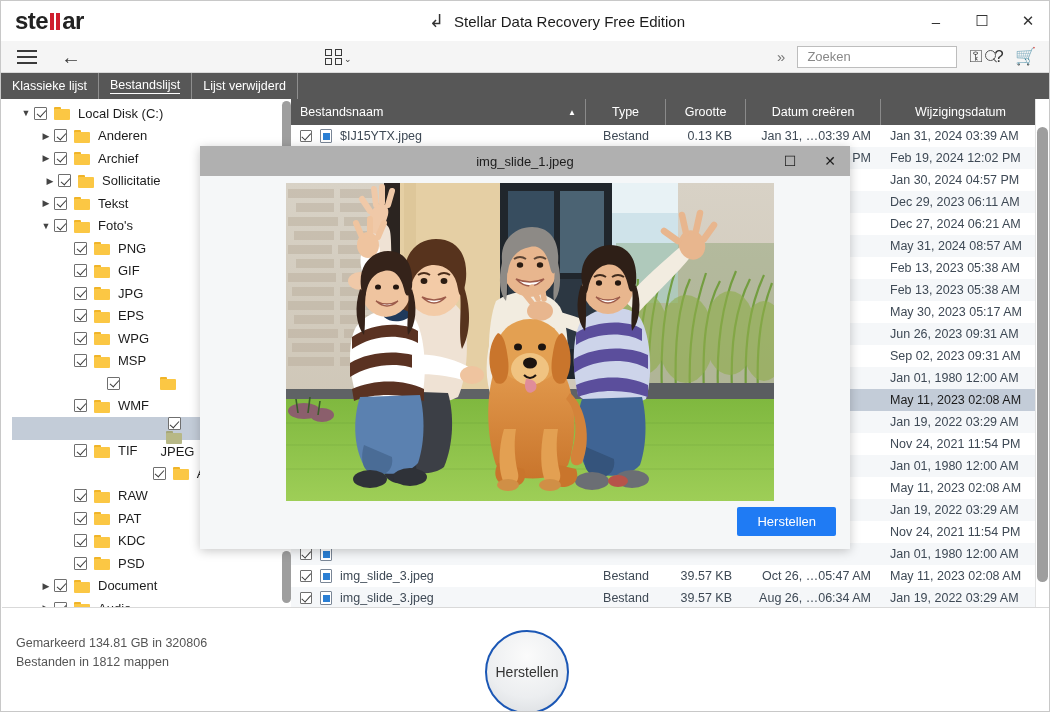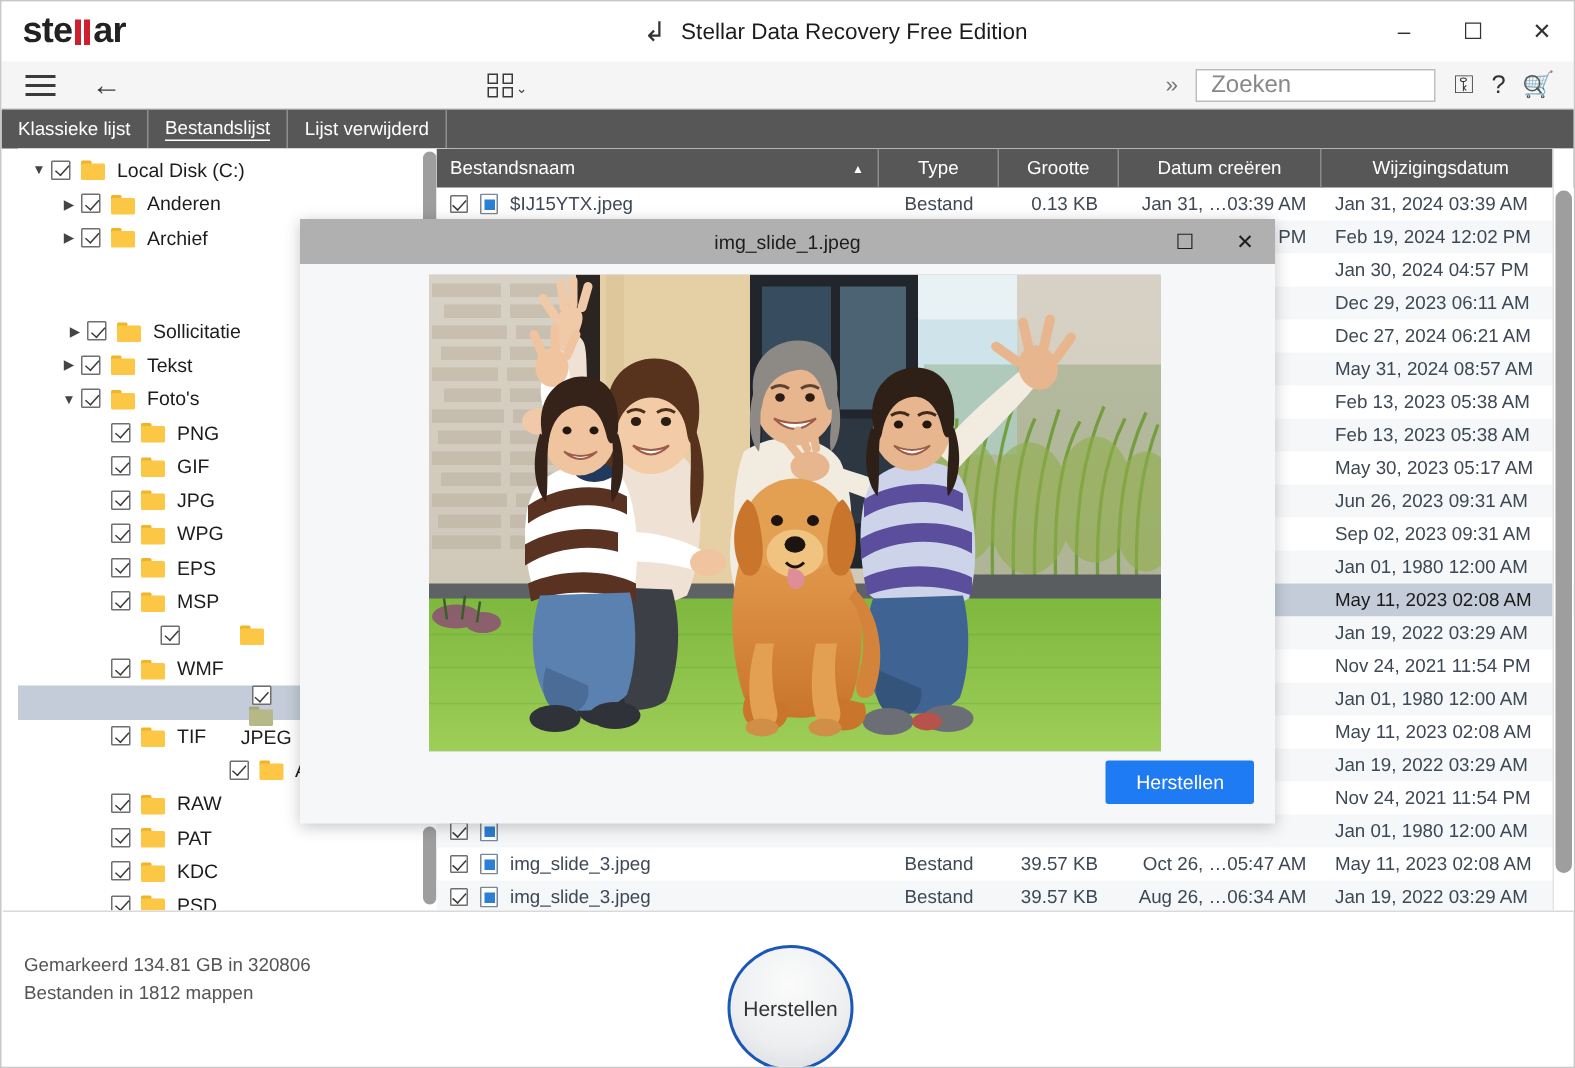--- a/index.html
+++ b/index.html
@@ -64,21 +64,21 @@
   .grid-ico b:nth-child(3){ left:0; top:9px; }
   .grid-ico b:nth-child(4){ left:10px; top:9px; }
   .grid-caret { font-size: 9px; color: #3a3a3a; margin-left: 1px; align-self: flex-end; padding-bottom: 1px;}
   .tb-right { margin-left: auto; display: flex; align-items: center; gap: 12px; padding-right: 14px; }
   .chev2 { font-size: 15px; color: #777; }
   .searchbox {
     width: 160px; height: 22px; background: #fff; border: 1px solid #bdbdbd;
     display: flex; align-items: center; padding: 0 4px 0 7px;
   }
   .searchbox input {
-    border: 0; outline: 0; flex: 1; font-size: 16px; color: #222;
+    border: 0; outline: 0; flex: 1; font-size: 13px; color: #222;
     font-family: "Liberation Sans", sans-serif; background: transparent;
   }
   .searchbox input::placeholder { color: #888; }
   .mag { width: 13px; height: 13px; position: relative; flex: none; }
   .mag::before { content:''; position:absolute; left:0; top:0; width:9px;height:9px;border:1.4px solid #555;border-radius:50%;}
   .mag::after { content:''; position:absolute; left:8px; top:8px; width:5px;height:1.4px;background:#555;transform:rotate(45deg);transform-origin:left;}
   .tb-icon { font-size: 17px; color: #333; line-height: 1; }
 
   
   .tabsrow {
@@ -313,21 +313,21 @@
           <span class="chk"></span>
           <span class="folder"></span>
           <span>Anderen</span>
         </div>
         <div class="trow" style="padding-left: 26px;">
           <span class="caret right"></span>
           <span class="chk"></span>
           <span class="folder"></span>
           <span>Archief</span>
         </div>
-        <div class="trow" style="padding-left: 30px; margin-top: 40px;">
+        <div class="trow" style="padding-left: 30px;">
           <span class="caret right"></span>
           <span class="chk"></span>
           <span class="folder"></span>
           <span>Sollicitatie</span>
         </div>
         <div class="trow" style="padding-left: 26px;">
           <span class="caret right"></span>
           <span class="chk"></span>
           <span class="folder"></span>
           <span>Tekst</span>
@@ -353,27 +353,27 @@
         <div class="trow" style="padding-left: 46px;">
           <span class="caret"></span>
           <span class="chk"></span>
           <span class="folder"></span>
           <span>JPG</span>
         </div>
         <div class="trow" style="padding-left: 46px;">
           <span class="caret"></span>
           <span class="chk"></span>
           <span class="folder"></span>
+          <span>EPS</span>
+        </div>
+        <div class="trow" style="padding-left: 46px;">
+          <span class="caret"></span>
+          <span class="chk"></span>
+          <span class="folder"></span>
           <span>WPG</span>
-        </div>
-        <div class="trow" style="padding-left: 46px;">
-          <span class="caret"></span>
-          <span class="chk"></span>
-          <span class="folder"></span>
-          <span>EPS</span>
         </div>
         <div class="trow" style="padding-left: 46px;">
           <span class="caret"></span>
           <span class="chk"></span>
           <span class="folder"></span>
           <span>MSP</span>
         </div>
         <div class="trow" style="padding-left: 46px; gap: 33px;">
           <span class="caret"></span>
           <span class="chk"></span>

